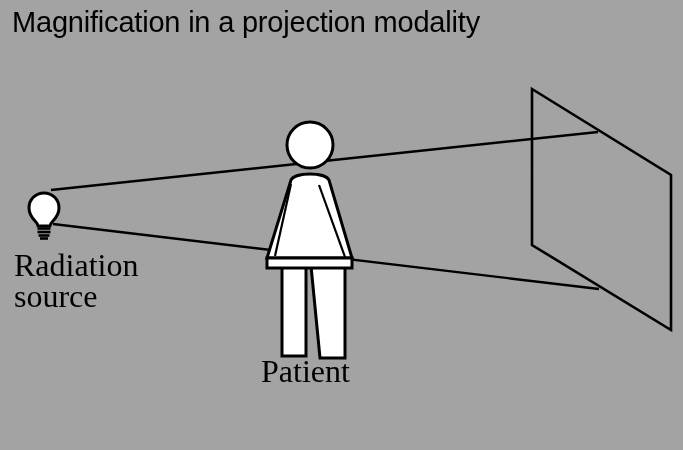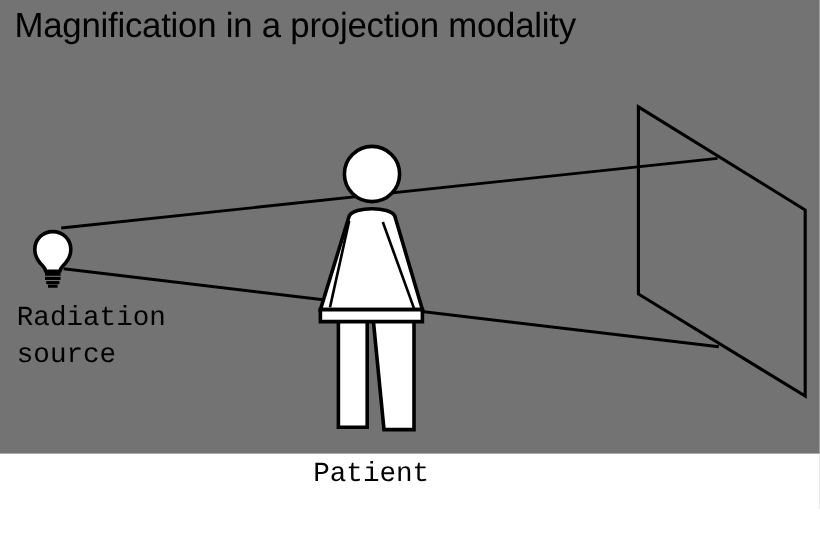--- a/index.html
+++ b/index.html
@@ -10,22 +10,22 @@
   body {
     width: 683px;
     height: 450px;
     font-family: "Liberation Sans", sans-serif;
     color: #000000;
     overflow: hidden;
   }
   #figure-root {
     position: relative;
     width: 683px;
-    height: 378px;
-    background: #737373;
+    height: 450px;
+    background: #a3a3a3;
   }
   svg.diagram-canvas {
     position: absolute;
     left: 0;
     top: 0;
     width: 683px;
     height: 450px;
     display: block;
   }
   .stroke-shape {
@@ -72,28 +72,28 @@
     top: 6px;
     font-size: 29px;
     font-family: "Liberation Sans", sans-serif;
     font-stretch: condensed;
     letter-spacing: -0.2px;
     white-space: nowrap;
     color: #000000;
   }
   .label {
     position: absolute;
-    font-size: 23px;
+    font-size: 32px;
     line-height: 31px;
-    font-family: Liberation Mono, monospace;
+    font-family: Liberation Serif, serif;
     color: #000000;
     white-space: pre;
   }
   #label-radiation-source { left: 14px; top: 250px; }
-  #label-patient { left: 261px; top: 380px; text-align: center; }
+  #label-patient { left: 261px; top: 356px; text-align: center; }
   #label-image-sensor { left: 534px; top: 313px; }
 </style>
 </head>
 <body>
 
 <div id="figure-root">
 
   <div class="title-text">Magnification in a projection modality</div>
 
   <svg class="diagram-canvas" viewBox="0 0 683 450">

